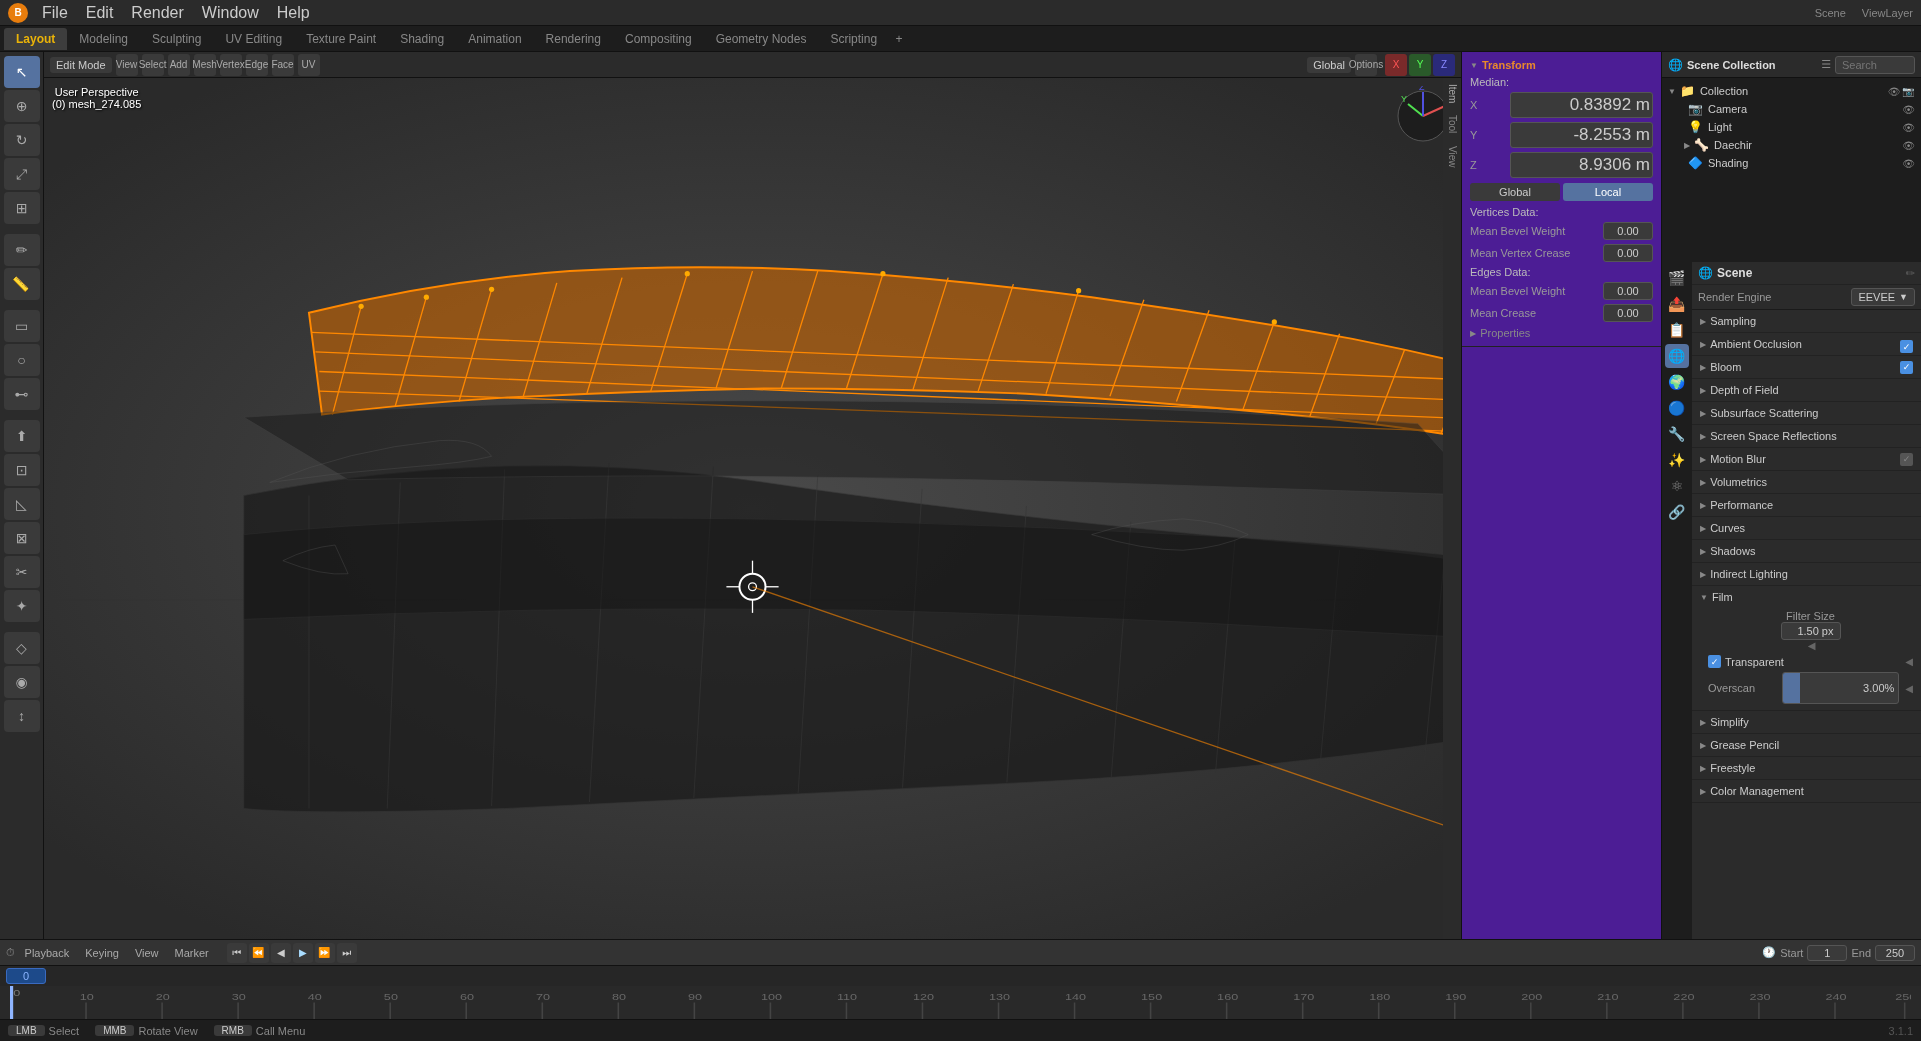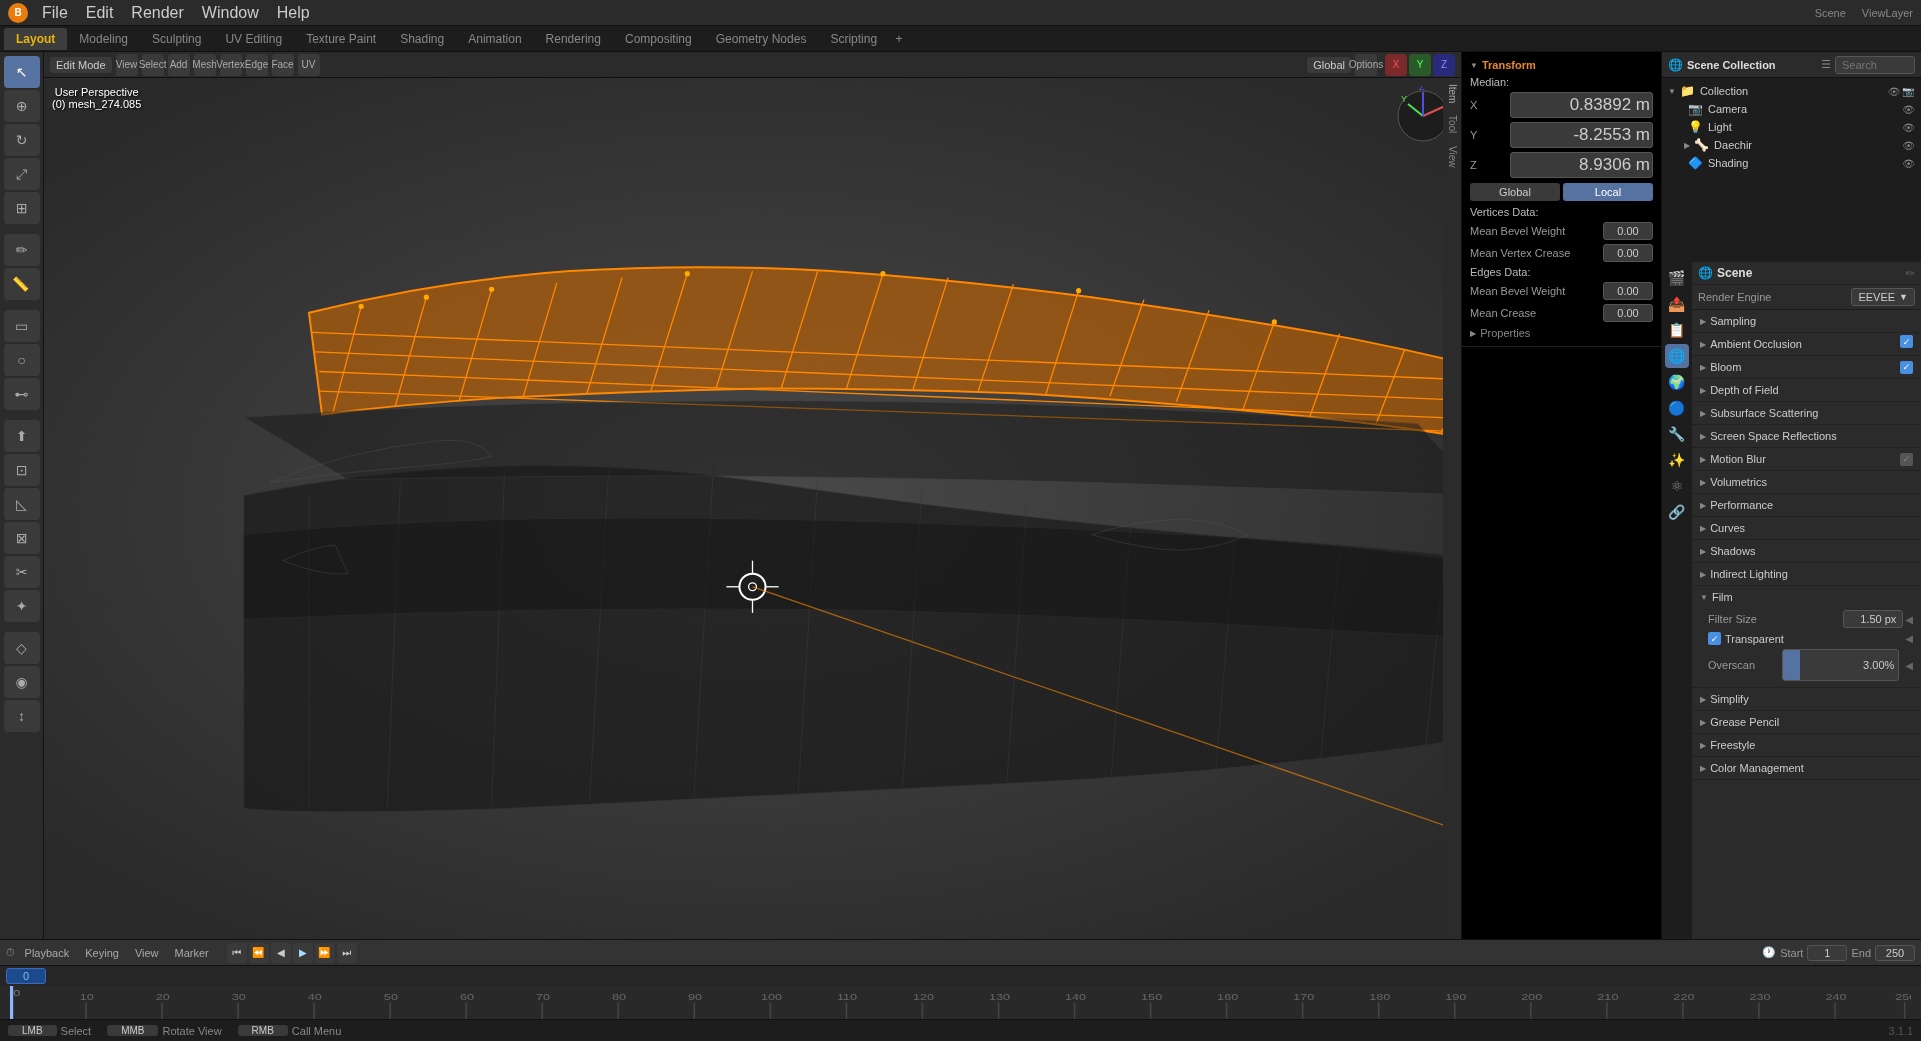--- a/index.html
+++ b/index.html
@@ -152,21 +152,21 @@
       text-shadow: 1px 1px 2px #000;
     }
     
     .mesh-svg {
       width: 100%; height: 100%;
     }
 
     
     .n-panel {
       width: 245px;
-      background: #000000;
+      background: #4c1d95;
       display: flex;
       flex-direction: column;
       border-left: 1px solid #111;
       overflow-y: auto;
     }
     .n-panel-section {
       padding: 4px 8px;
       border-bottom: 1px solid #222;
     }
     .n-panel-title {
@@ -242,20 +242,21 @@
       display: flex; align-items: center;
       padding: 3px 0;
       color: #ccc; font-size: 11px;
       cursor: pointer; gap: 4px;
     }
     .props-section-title::before { content: '▶'; font-size: 8px; color: #888; }
     .props-section-title.open::before { content: '▼'; }
     .props-row {
       display: flex; align-items: center;
       padding: 2px 0;
+      flex-direction: column;
     }
     .props-row-label { color: #999; font-size: 11px; flex: 1; }
     .props-row-val {
       background: #3a3a3a; border: 1px solid #555;
       border-radius: 3px; padding: 2px 6px;
       color: #ccc; font-size: 11px;
       min-width: 60px; text-align: right;
     }
     .props-checkbox-row {
       display: flex; align-items: center; gap: 4px;
@@ -357,21 +358,21 @@
       background: #1d1d1d;
       height: 22px;
       display: flex; align-items: center;
       padding: 0 8px; gap: 16px;
       border-top: 1px solid #111;
       flex-shrink: 0;
     }
     .status-item { color: #888; font-size: 11px; display: flex; align-items: center; gap: 4px; }
     .status-key {
       background: #3a3a3a; border-radius: 3px;
-      padding: 0 14px; font-size: 10px; color: #ccc;
+      padding: 0 8px; font-size: 10px; color: #ccc;
     }
 
     
     ::-webkit-scrollbar { width: 8px; height: 8px; }
     ::-webkit-scrollbar-track { background: #1a1a1a; }
     ::-webkit-scrollbar-thumb { background: #3a3a3a; border-radius: 4px; }
     .props-icons-col {
       width: 30px;
       background: #1d1d1d;
       display: flex; flex-direction: column;
@@ -732,21 +733,21 @@
           </div>
         </div>
 
         <div class="props-section">
           <div class="props-section-title">
             <span>Sampling</span>
           </div>
         </div>
 
         <div class="props-section">
-          <div style="display:flex; align-items:flex-start; gap:4px;">
+          <div style="display:flex; align-items:flex-end; gap:4px;">
             <div class="props-section-title" style="flex:1;">
               <span>Ambient Occlusion</span>
             </div>
             <div class="props-checkbox">✓</div>
           </div>
         </div>
 
         <div class="props-section">
           <div style="display:flex; align-items:center; gap:4px;">
             <div class="props-section-title" style="flex:1;">

